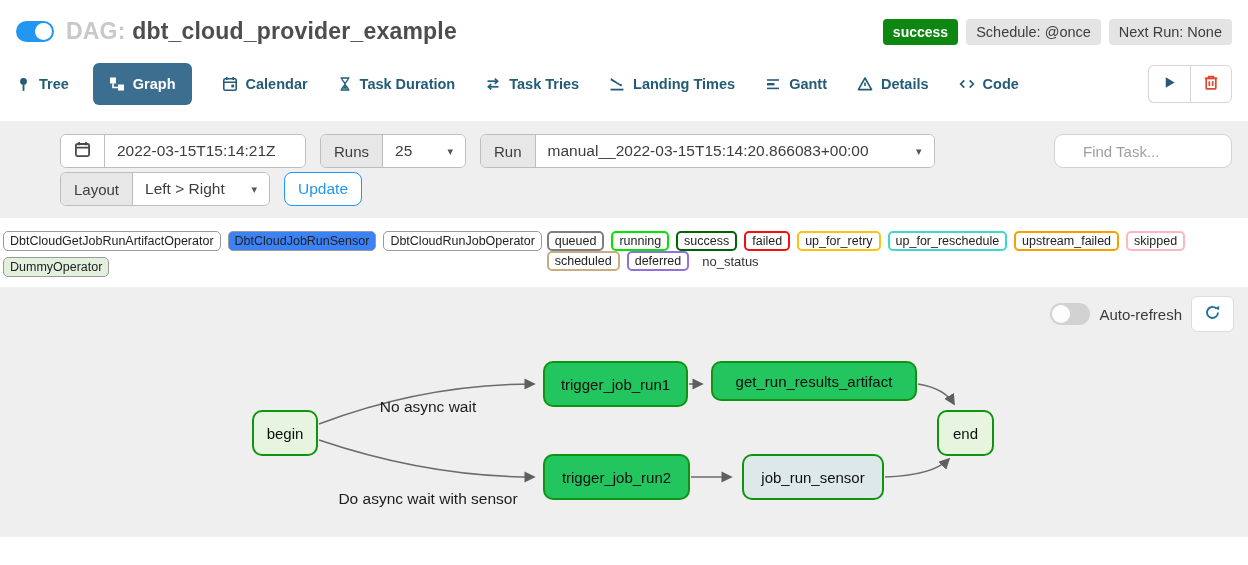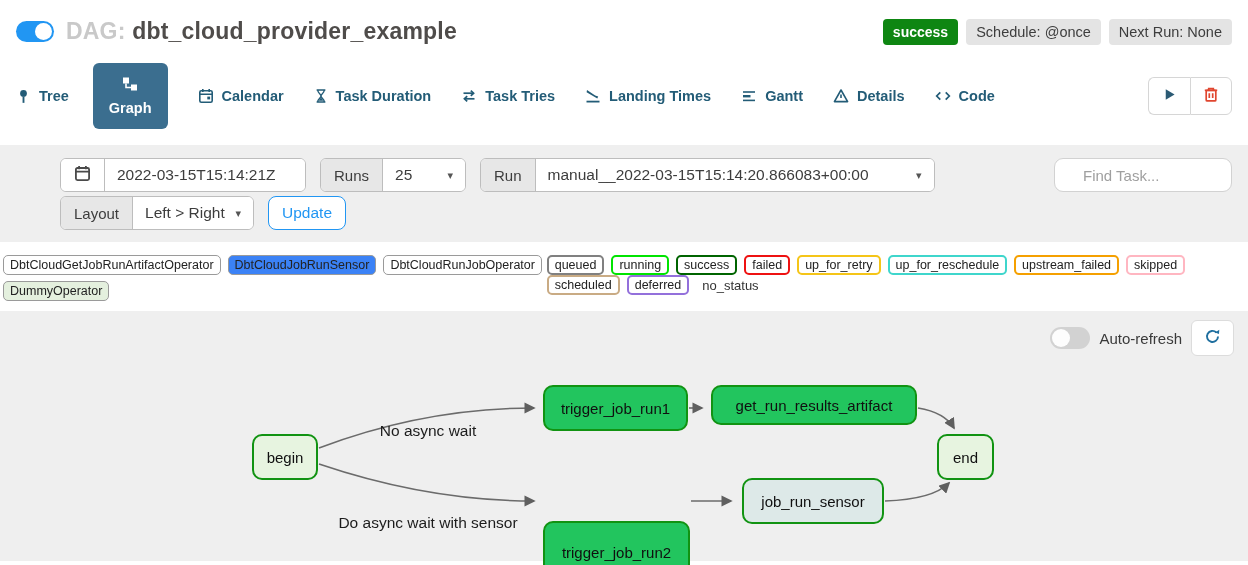--- a/index.html
+++ b/index.html
@@ -16,21 +16,21 @@
   .header-badges { margin-left:auto; display:flex; gap:8px; align-items:flex-start; }
   .badge { font-size:14px; font-weight:700; padding:5px 10px; border-radius:4px; }
   .badge.green { background:#0e8612; color:#fff; }
   .badge.gray { background:#e4e4e4; color:#3d3d3d; font-weight:400; font-size:14.5px; }
 
   
   .tabbar { display:flex; align-items:center; padding:0 16px; margin-top:18px; }
   .tab { display:flex; align-items:center; gap:8px; color:#235c77; font-size:14.5px; font-weight:600;
          padding:13px 0; margin-right:30px; cursor:pointer; border-radius:6px; }
   .tab svg { display:block; }
-  .tab.active { background:#3b6e8f; color:#fff; padding:13px 16px; margin-left:-6px;flex-direction:column; }
+  .tab.active { background:#3b6e8f; color:#fff; padding:13px 16px; margin-left:-6px; }
   .btn-group { margin-left:auto; display:flex; }
   .icon-btn { width:42px; height:38px; background:#fff; border:1px solid #d6d6d6; display:flex; align-items:center; justify-content:center; cursor:pointer; }
   .icon-btn:first-child { border-radius:6px 0 0 6px; border-right:none; }
   .icon-btn:last-child { border-radius:0 6px 6px 0; }
 
   
   .filterbar { margin-top:16px; background:#efefef; padding:13px 16px 12px 16px; }
   .frow { display:flex; align-items:center;margin-left:44px; }
   .frow + .frow { margin-top:4px; }
   .group { display:flex; align-items:stretch; border:1px solid #bdbdbd; border-radius:6px; background:#fff; overflow:hidden; height:34px; margin-right:14px; }
@@ -215,21 +215,21 @@
       <div class="selectbox" style="width:398px">
         <span>manual__2022-03-15T15:14:20.866083+00:00</span>
         <span class="chev" style="margin-left:auto">▾</span>
       </div>
     </div>
     <input class="find-input" placeholder="Find Task..." style="">
   </div>
   <div class="frow">
     <div class="group">
       <div class="addon">Layout</div>
-      <div class="selectbox" style="width:120px">
+      <div class="selectbox" style="width:136px">
         <span>Left &gt; Right</span>
         <span class="chev" style="margin-left:auto">▾</span>
       </div>
     </div>
     <button class="update-btn">Update</button>
   </div>
 </div>
 
 <div class="legend">
   <div class="ops">
@@ -280,18 +280,18 @@
       <path d="M918,97 C936,100 948,107 954,117" marker-end="url(#arrow)"></path>
       <path d="M691,190 L731,190" marker-end="url(#arrow)"></path>
       <path d="M885,190 C916,189 938,183 949,172" marker-end="url(#arrow)"></path>
     </g>
   </svg>
 
   <div class="node dummy" style="left:252px; top:123px; width:66px; height:46px;">begin</div>
   <div class="node" style="left:543px; top:74px; width:145px; height:46px;">trigger_job_run1</div>
   <div class="node" style="left:711px; top:74px; width:206px; height:40px;">get_run_results_artifact</div>
   <div class="node dummy" style="left:937px; top:123px; width:57px; height:46px;">end</div>
-  <div class="node" style="left:543px; top:167px; width:147px; height:62px;margin-top:43px;">trigger_job_run2</div>
+  <div class="node" style="left:543px; top:167px; width:147px; height:46px;">trigger_job_run2</div>
   <div class="node sensor" style="left:742px; top:167px; width:142px; height:46px;">job_run_sensor</div>
 
   <div class="edge-label" style="left:428px; top:120px;">No async wait</div>
   <div class="edge-label" style="left:428px; top:212px;">Do async wait with sensor</div>
 </div>
 
 </body></html>

